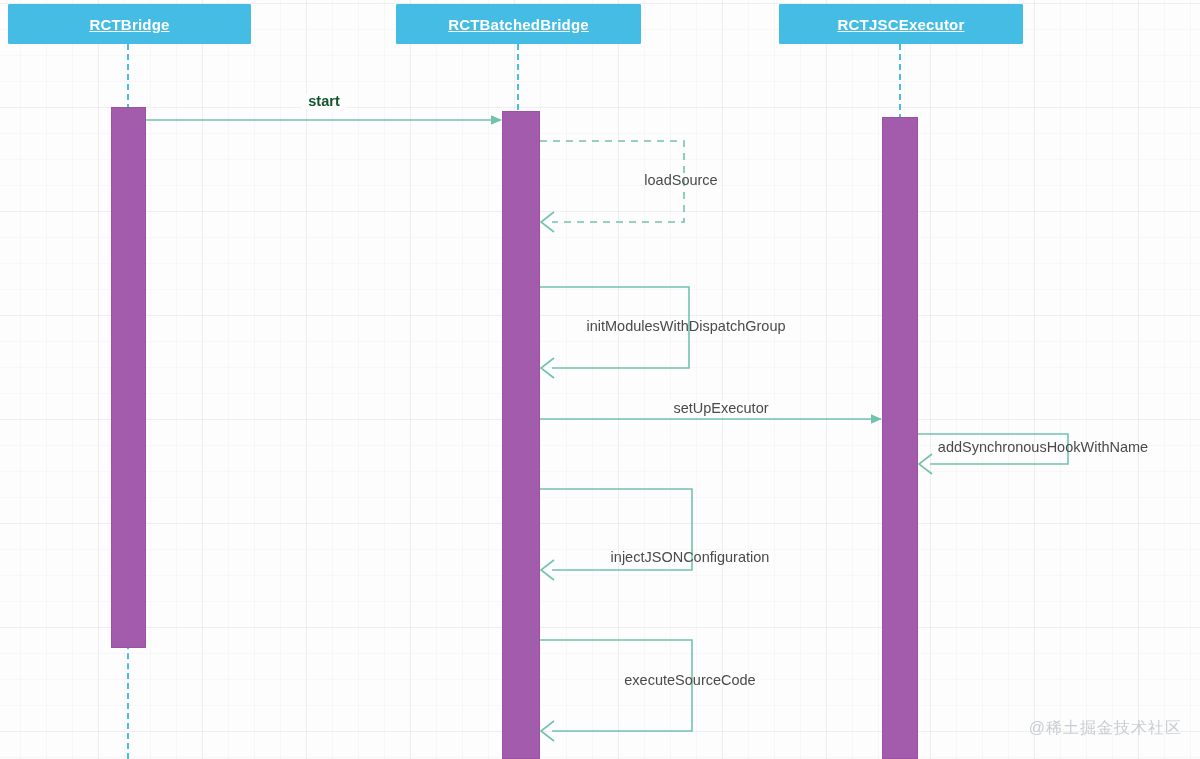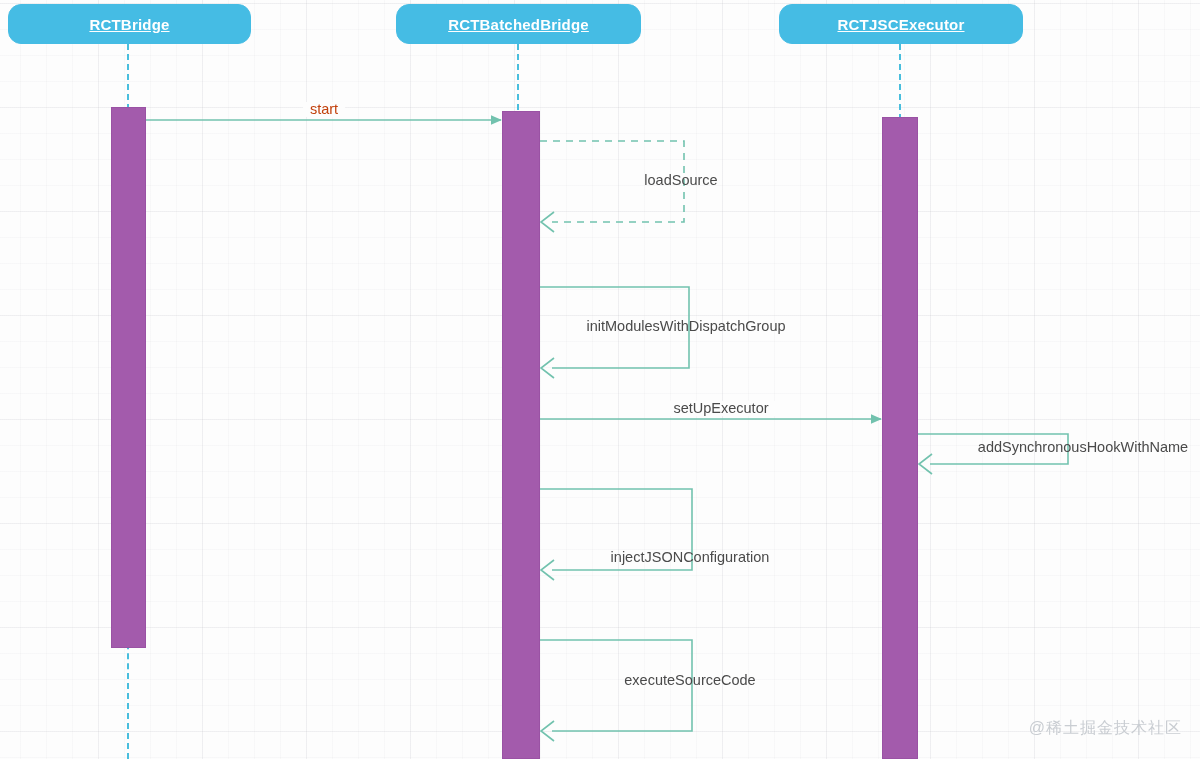--- a/index.html
+++ b/index.html
@@ -31,21 +31,21 @@
       26px 26px;
     background-position: -6px 3px, -6px 3px, -6px 3px, -6px 3px;
   }
 
   
   .participant {
     position: absolute;
     box-sizing: border-box;
     background: #45BCE4;
     border: 1px solid #45BCE4;
-    border-radius: 13px;
+    border-radius: 1px;
     display: flex;
     align-items: center;
     justify-content: center;
   }
   .participant-label {
     color: #ffffff;
     font-size: 15px;
     font-weight: bold;
     letter-spacing: 0.2px;
     text-decoration: underline;
@@ -138,23 +138,23 @@
       <path d="M 554 358 L 541 368 L 554 378" fill="none" stroke="#72C2AE" stroke-width="1.6" stroke-linecap="butt" stroke-linejoin="miter"></path>
       <path d="M 540 419 L 881 419" fill="none" stroke="#72C2AE" stroke-width="1.6" marker-end="url(#arrowFilled)" stroke-linecap="butt" stroke-linejoin="miter"></path>
       <path d="M 918 434 L 1068 434 L 1068 464 L 930 464" fill="none" stroke="#72C2AE" stroke-width="1.6" stroke-linecap="butt" stroke-linejoin="miter"></path>
       <path d="M 932 454 L 919 464 L 932 474" fill="none" stroke="#72C2AE" stroke-width="1.6" stroke-linecap="butt" stroke-linejoin="miter"></path>
       <path d="M 540 489 L 692 489 L 692 570 L 552 570" fill="none" stroke="#72C2AE" stroke-width="1.6" stroke-linecap="butt" stroke-linejoin="miter"></path>
       <path d="M 554 560 L 541 570 L 554 580" fill="none" stroke="#72C2AE" stroke-width="1.6" stroke-linecap="butt" stroke-linejoin="miter"></path>
       <path d="M 540 640 L 692 640 L 692 731 L 552 731" fill="none" stroke="#72C2AE" stroke-width="1.6" stroke-linecap="butt" stroke-linejoin="miter"></path>
       <path d="M 554 721 L 541 731 L 554 741" fill="none" stroke="#72C2AE" stroke-width="1.6" stroke-linecap="butt" stroke-linejoin="miter"></path>
     </svg>
 
-  <div class="msg-label centered" id="m0" style="left: 324px; top: 102px; color: #c2410c; background: rgb(253, 253, 253); padding: 0px 7px;">start</div>
+  <div class="msg-label centered" id="m0" style="left: 324px; top: 94px; color: #14532d; background: rgb(253, 253, 253); padding: 0px 7px; font-weight: bold;">start</div>
   <div class="msg-label centered" id="m1" style="left: 681px; top: 173px; color: rgb(74, 74, 74);">loadSource</div>
   <div class="msg-label centered" id="m2" style="left: 686px; top: 319px; color: rgb(74, 74, 74);">initModulesWithDispatchGroup</div>
   <div class="msg-label centered" id="m3" style="left: 721px; top: 401px; color: rgb(74, 74, 74); background: rgb(253, 253, 253); padding: 0px 7px; text-align: right;">setUpExecutor</div>
-  <div class="msg-label centered" id="m4" style="left: 1043px; top: 440px; color: rgb(74, 74, 74); margin-left: 40px;">addSynchronousHookWithName</div>
+  <div class="msg-label centered" id="m4" style="left: 1043px; top: 440px; color: rgb(74, 74, 74);">addSynchronousHookWithName</div>
   <div class="msg-label centered" id="m5" style="left: 690px; top: 550px; color: rgb(74, 74, 74);">injectJSONConfiguration</div>
   <div class="msg-label centered" id="m6" style="left: 690px; top: 673px; color: rgb(74, 74, 74);">executeSourceCode</div>
 
   <div class="watermark">@稀土掘金技术社区</div>
 
 </div>
 
 </body></html>

